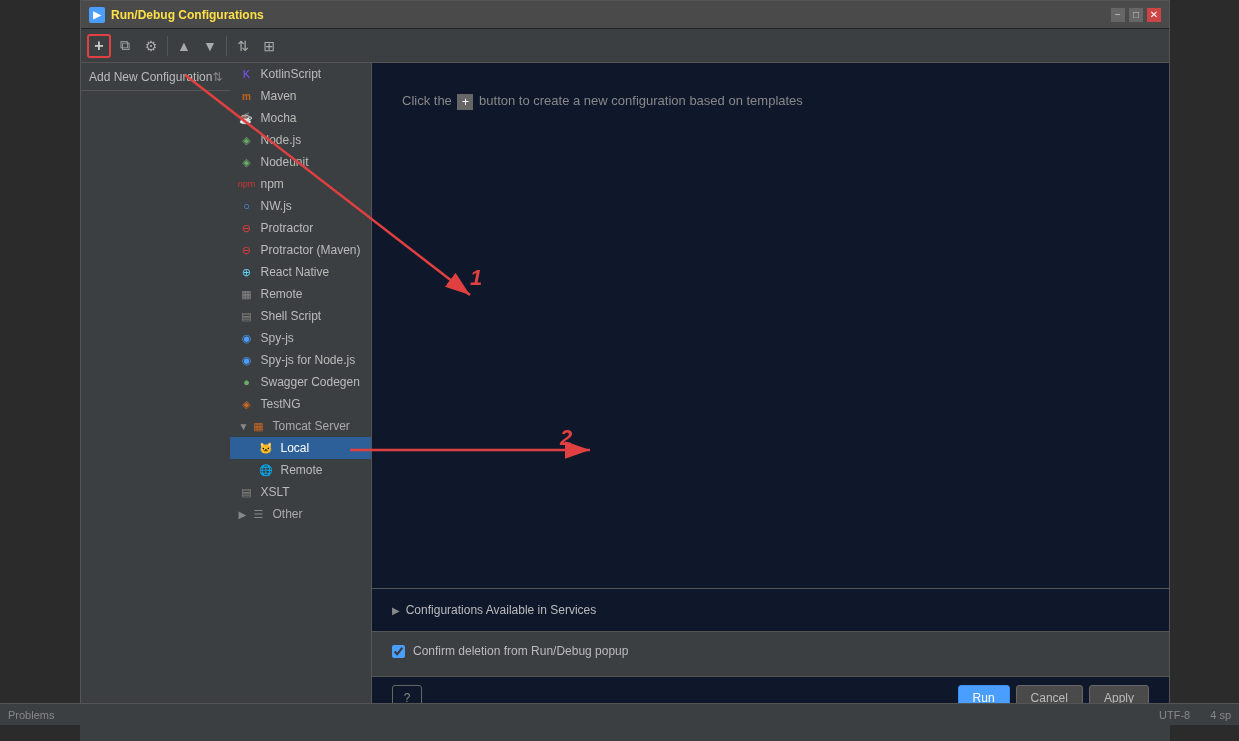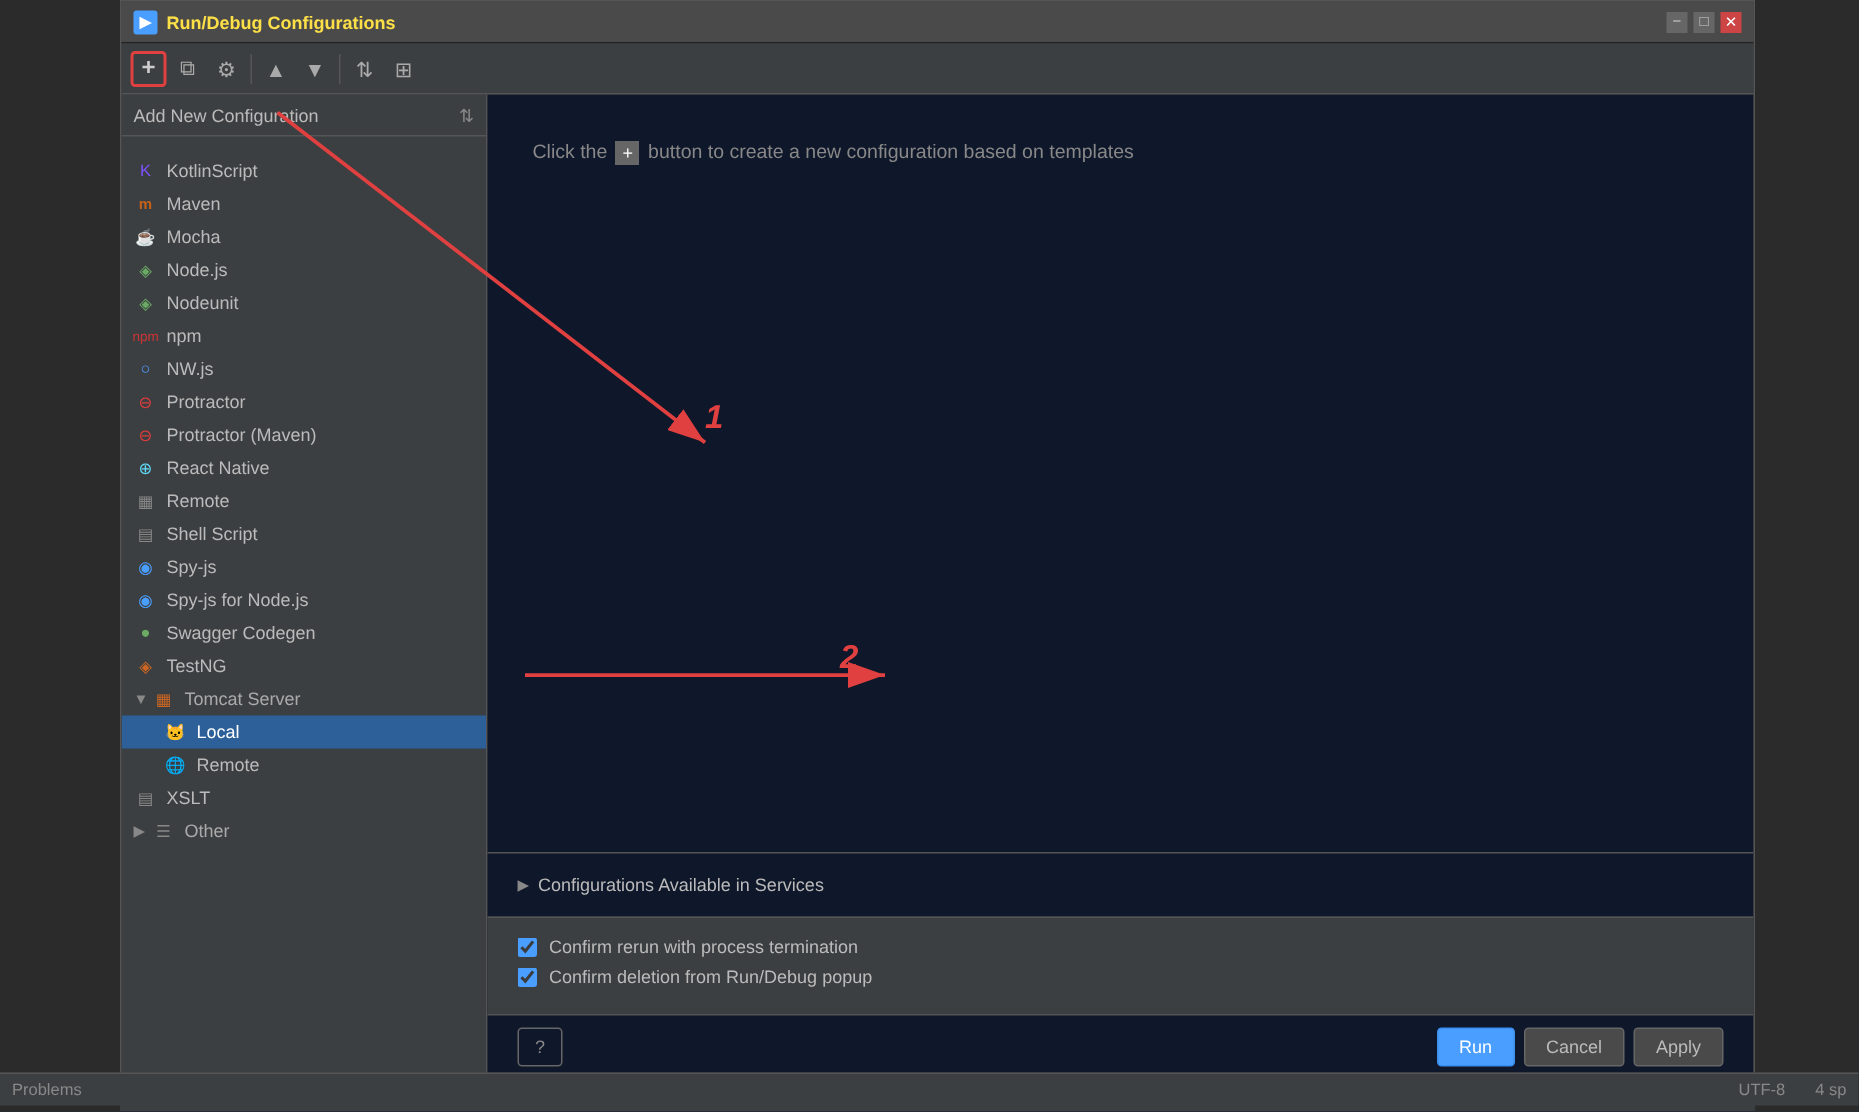--- a/index.html
+++ b/index.html
@@ -90,27 +90,25 @@
 
     .toolbar-separator { width: 1px; height: 20px; background: #555; margin: 0 2px; }
 
     .content-area {
       display: flex;
       flex: 1;
       overflow: hidden;
     }
 
     .left-panel {
-      width: 244px;
+      width: 291px;
       background: #3c3f41;
       border-right: 1px solid #555;
       display: flex;
-      flex-direction: column;
       overflow: hidden;
-      gap: 12px;
     }
 
     .config-header {
       padding: 4px 8px;
       display: flex;
       align-items: center;
       justify-content: space-between;
       background: #3c3f41;
       border-bottom: 1px solid #555;
       height: 28px;
@@ -336,21 +334,21 @@
       position: absolute;
       top: 0;
       left: 1170px;
       width: 69px;
       height: 741px;
       background: #2b2b2b;
     }
 
     .status-bar {
       position: absolute;
-      bottom: 4px; left: 0;
+      bottom: 16px; left: 0;
       width: 1239px;
       height: 22px;
       background: #3c3f41;
       border-top: 1px solid #555;
       display: flex;
       align-items: center;
       padding: 0 8px;
       color: #888;
       font-size: 11px;
       gap: 20px;
@@ -502,24 +500,20 @@
 
       <div class="services-section">
         <div class="services-header">
           <span class="services-arrow">▶</span>
           <span>Configurations Available in Services</span>
         </div>
       </div>
 
       <div class="bottom-section">
         <div class="checkbox-row">
-          <input type="checkbox" checked="" id="cb1" style="">
-          <label for="cb1">Confirm rerun with process termination</label>
-        </div>
-        <div class="checkbox-row">
           <input type="checkbox" checked="" id="cb2" style="">
           <label for="cb2">Confirm deletion from Run/Debug popup</label>
         </div>
       </div>
 
       <div class="button-row">
         <button class="help-btn dialog-btn">?</button>
         <button class="dialog-btn run-btn">Run</button>
         <button class="dialog-btn cancel-btn">Cancel</button>
         <button class="dialog-btn apply-btn">Apply</button>

